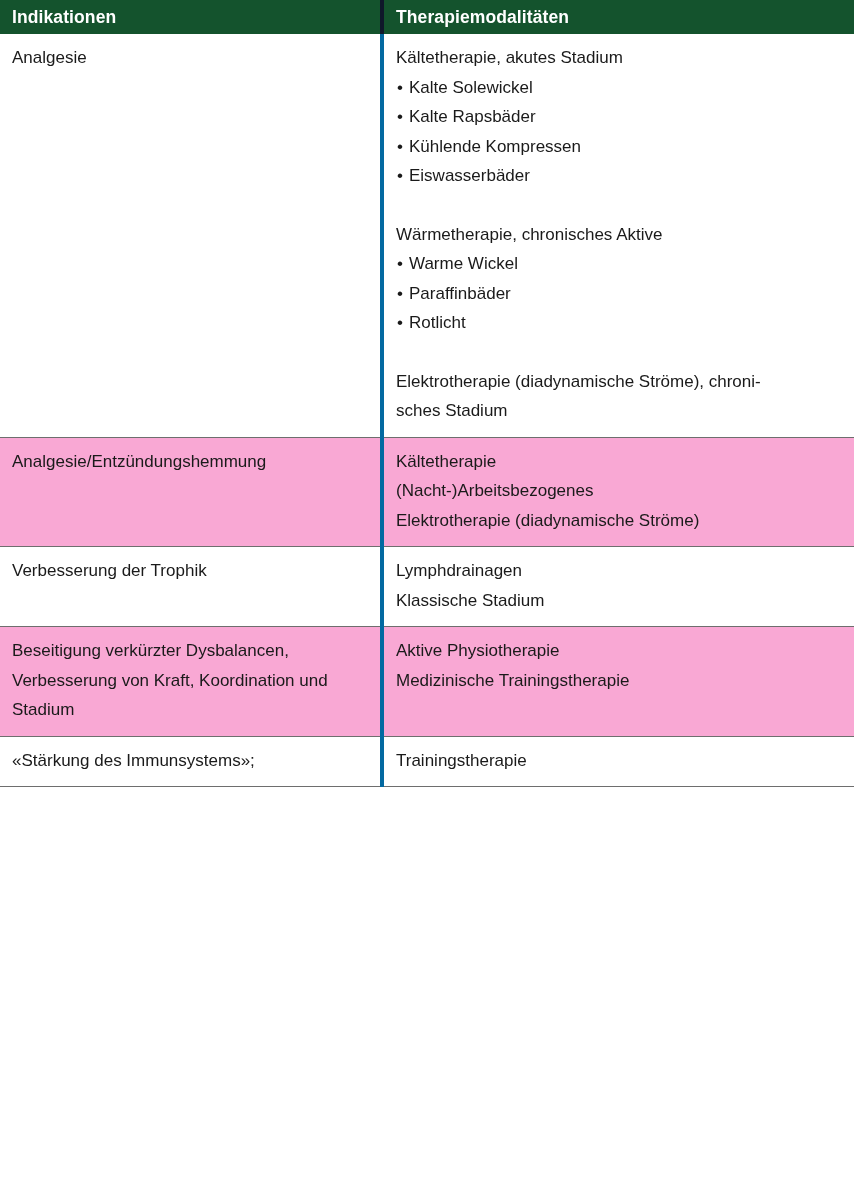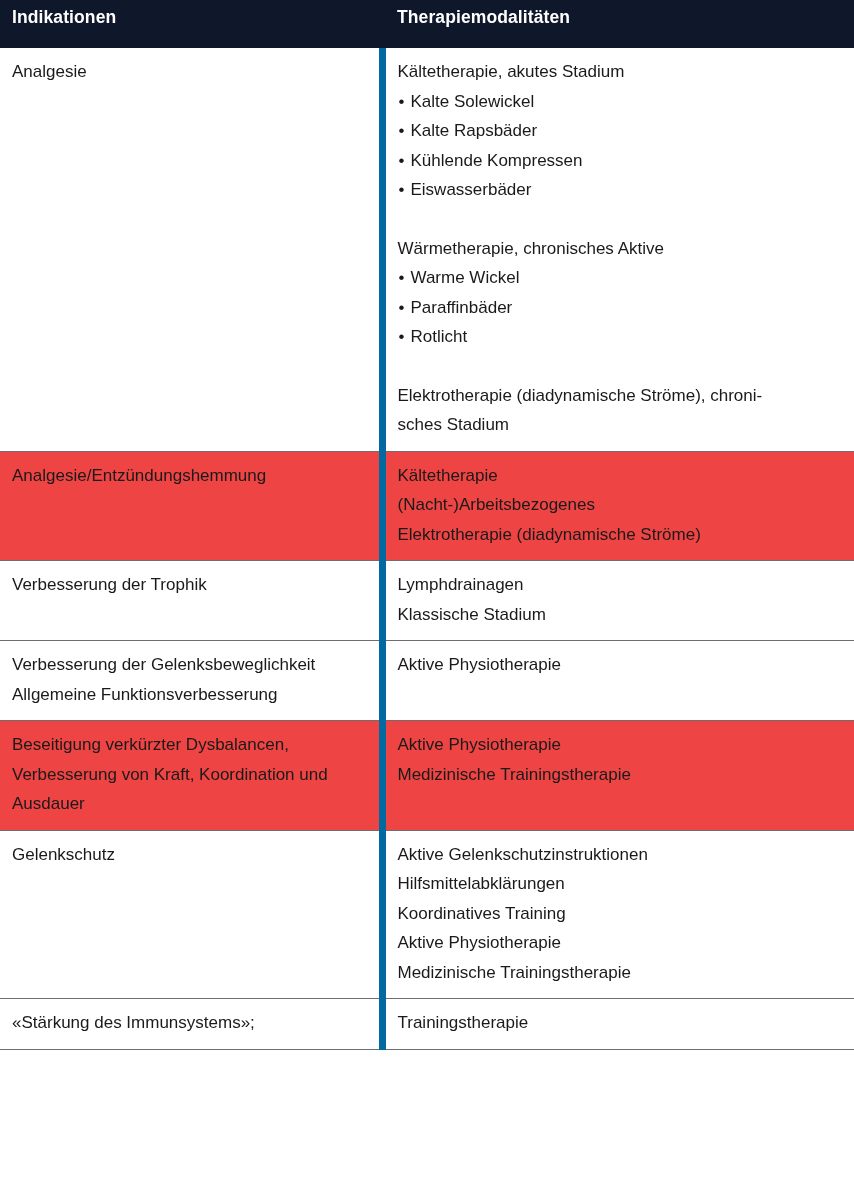--- a/index.html
+++ b/index.html
@@ -20,47 +20,47 @@
   }
   table.therapy-table {
     border-collapse: collapse;
     width: 854px;
     table-layout: fixed;
   }
   table.therapy-table col.col-ind { width: 382px; }
   table.therapy-table col.col-mod { width: 472px; }
 
   thead th {
-    background: #0f172a;
+    background: #14532d;
     color: #ffffff;
     font-size: 17.5px;
     font-weight: bold;
     text-align: left;
-    padding: 7px 12px 20px 12px;
+    padding: 7px 12px 6px 12px;
     vertical-align: middle;
     border: none;
     letter-spacing: 0.1px;
   }
   thead th.th-mod {
-    border-left: 6px solid #0f172a;
+    border-left: 4px solid #0f172a;
   }
 
   tbody td {
     font-size: 17px;
     line-height: 29.5px;
     padding: 9px 12px 11px 12px;
     vertical-align: top;
     border-bottom: 1px solid #6e6e6e;
     border-top: none;
   }
   tbody tr td.cell-ind {
-    border-right: 7px solid #0369a1;
+    border-right: 4px solid #0369a1;
   }
   tbody tr.alt td {
-    background: #ef4444;
+    background: #f9a8d4;
   }
   tbody tr.plain td {
     background: #ffffff;
   }
   tbody tr:last-child td {
     border-bottom: 1px solid #6e6e6e;
   }
   .line {
     display: block;
     white-space: pre-wrap;
@@ -129,48 +129,27 @@
         </tr>
         <tr class="plain">
           <td class="cell-ind">
             <span class="line">Verbesserung der Trophik</span>
           </td>
           <td class="cell-mod">
             <span class="line">Lymphdrainagen</span>
             <span class="line">Klassische Stadium</span>
           </td>
         </tr>
-        <tr class="plain">
-          <td class="cell-ind">
-            <span class="line">Verbesserung der Gelenksbeweglichkeit</span>
-            <span class="line">Allgemeine Funktionsverbesserung</span>
-          </td>
-          <td class="cell-mod">
-            <span class="line">Aktive Physiotherapie</span>
-          </td>
-        </tr>
         <tr class="alt">
           <td class="cell-ind">
             <span class="line">Beseitigung verkürzter Dysbalancen,</span>
             <span class="line">Verbesserung von Kraft, Koordination und</span>
-            <span class="line">Ausdauer</span>
+            <span class="line">Stadium</span>
           </td>
           <td class="cell-mod">
-            <span class="line">Aktive Physiotherapie</span>
-            <span class="line">Medizinische Trainingstherapie</span>
-          </td>
-        </tr>
-        <tr class="plain">
-          <td class="cell-ind">
-            <span class="line">Gelenkschutz</span>
-          </td>
-          <td class="cell-mod">
-            <span class="line">Aktive Gelenkschutzinstruktionen</span>
-            <span class="line">Hilfsmittelabklärungen</span>
-            <span class="line">Koordinatives Training</span>
             <span class="line">Aktive Physiotherapie</span>
             <span class="line">Medizinische Trainingstherapie</span>
           </td>
         </tr>
         <tr class="plain">
           <td class="cell-ind">
             <span class="line">«Stärkung des Immunsystems»;</span>
           </td>
           <td class="cell-mod">
             <span class="line">Trainingstherapie</span>

